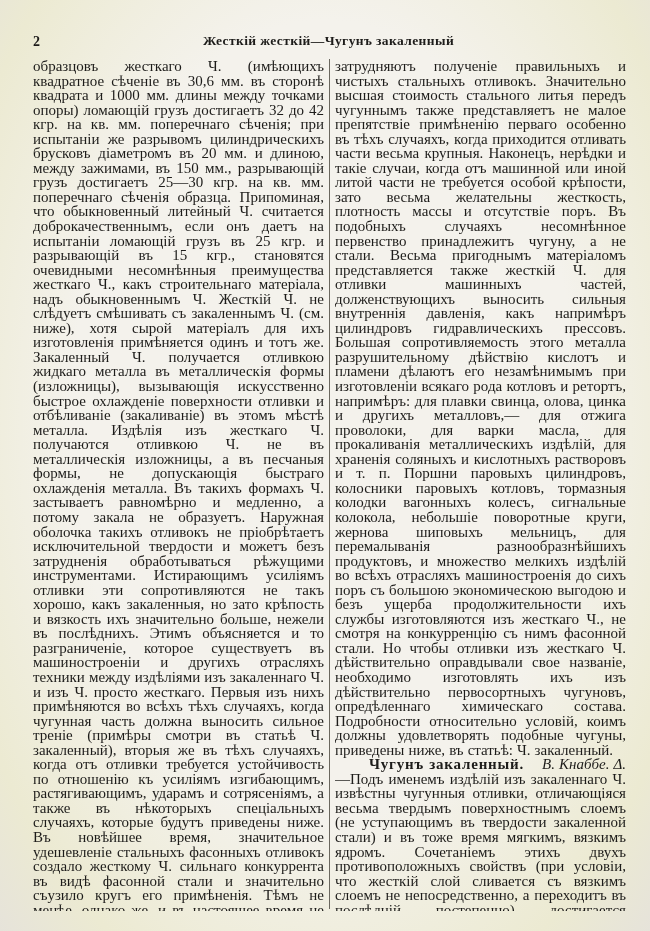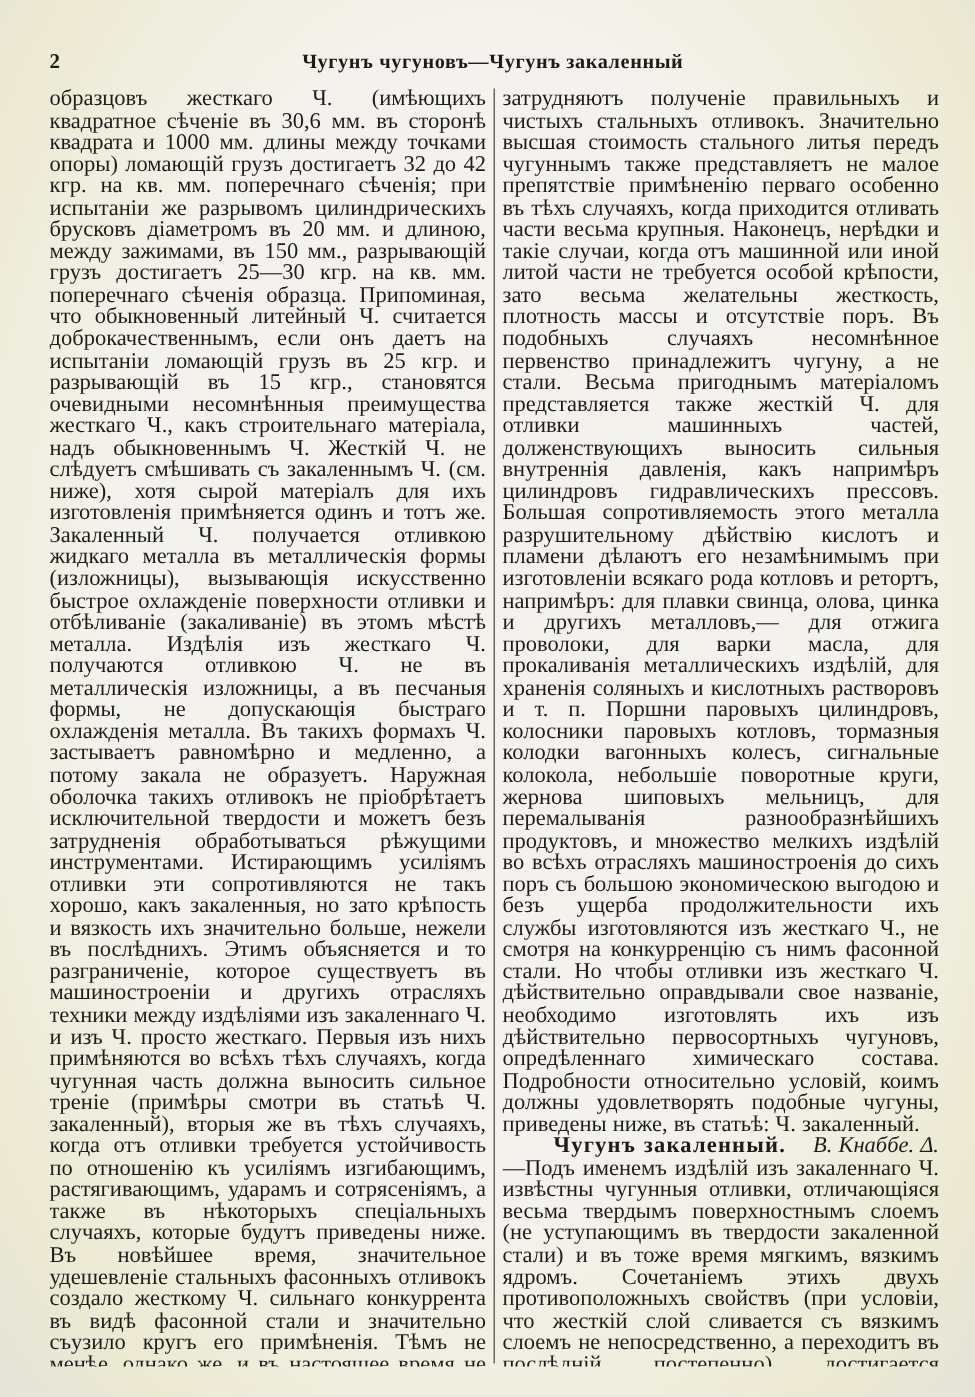--- a/index.html
+++ b/index.html
@@ -67,21 +67,21 @@
     margin-left: 20px;
   }
 </style>
 </head>
 <body>
 
 <div class="page">
 
   <div class="page-header">
     <span class="page-number">2</span>
-    <span class="running-title">Чугунъ чугуновъ—Чугунъ закаленный</span>
+    <span class="running-title">Жесткій жесткій—Чугунъ закаленный</span>
   </div>
 
   <div class="columns">
 
     <div class="column left">
       <p class="para">образцовъ жесткаго Ч. (имѣющихъ квадратное сѣченіе въ 30,6 мм. въ сторонѣ квадрата и 1000 мм. длины между точками опоры) ломающій грузъ достигаетъ 32 до 42 кгр. на кв. мм. поперечнаго сѣченія; при испытаніи же разрывомъ цилиндрическихъ брусковъ діаметромъ въ 20 мм. и длиною, между зажимами, въ 150 мм., разрывающій грузъ достигаетъ 25—30 кгр. на кв. мм. поперечнаго сѣченія образца. Припоминая, что обыкновенный литейный Ч. считается доброкачественнымъ, если онъ даетъ на испытаніи ломающій грузъ въ 25 кгр. и разрывающій въ 15 кгр., становятся очевидными несомнѣнныя преимущества жесткаго Ч., какъ строительнаго матеріала, надъ обыкновеннымъ Ч. Жесткій Ч. не слѣдуетъ смѣшивать съ закаленнымъ Ч. (см. ниже), хотя сырой матеріалъ для ихъ изготовленія примѣняется одинъ и тотъ же. Закаленный Ч. получается отливкою жидкаго металла въ металлическія формы (изложницы), вызывающія искусственно быстрое охлажденіе поверхности отливки и отбѣливаніе (закаливаніе) въ этомъ мѣстѣ металла. Издѣлія изъ жесткаго Ч. получаются отливкою Ч. не въ металлическія изложницы, а въ песчаныя формы, не допускающія быстраго охлажденія металла. Въ такихъ формахъ Ч. застываетъ равномѣрно и медленно, а потому закала не образуетъ. Наружная оболочка такихъ отливокъ не пріобрѣтаетъ исключительной твердости и можетъ безъ затрудненія обработываться рѣжущими инструментами. Истирающимъ усиліямъ отливки эти сопротивляются не такъ хорошо, какъ закаленныя, но зато крѣпость и вязкость ихъ значительно больше, нежели въ послѣднихъ. Этимъ объясняется и то разграниченіе, которое существуетъ въ машиностроеніи и другихъ отрасляхъ техники между издѣліями изъ закаленнаго Ч. и изъ Ч. просто жесткаго. Первыя изъ нихъ примѣняются во всѣхъ тѣхъ случаяхъ, когда чугунная часть должна выносить сильное треніе (примѣры смотри въ статьѣ Ч. закаленный), вторыя же въ тѣхъ случаяхъ, когда отъ отливки требуется устойчивость по отношенію къ усиліямъ изгибающимъ, растягивающимъ, ударамъ и сотрясеніямъ, а также въ нѣкоторыхъ спеціальныхъ случаяхъ, которые будутъ приведены ниже. Въ новѣйшее время, значительное удешевленіе стальныхъ фасонныхъ отливокъ создало жесткому Ч. сильнаго конкуррента въ видѣ фасонной стали и значительно съузило кругъ его примѣненія. Тѣмъ не менѣе, однако же, и въ настоящее время не мало такихъ случаевъ, когда приходится отдать предпочтеніе жесткому Ч. передъ литой сталью. Извѣстно, что склонность давать усадку, при переходѣ изъ расплавленнаго состоянія въ твердое, въ стали значительно сильнѣе, чѣмъ въ Ч. (коэффиціентъ усадки мягкой стали 1/65 до 1/50, Ч. 1/96—1/90); кромѣ того, высокая степень нагрѣва стали, при которой только и возможна ея отливка въ формы, требуетъ весьма огнеупорныхъ литейныхъ формъ; формы же эти отличаются малою пористостью и служатъ поэтому источникомъ образованія газовыхъ раковинъ. То и другое обстоятельства сильно</p>
     </div>
 
     <div class="column-divider"></div>
 

